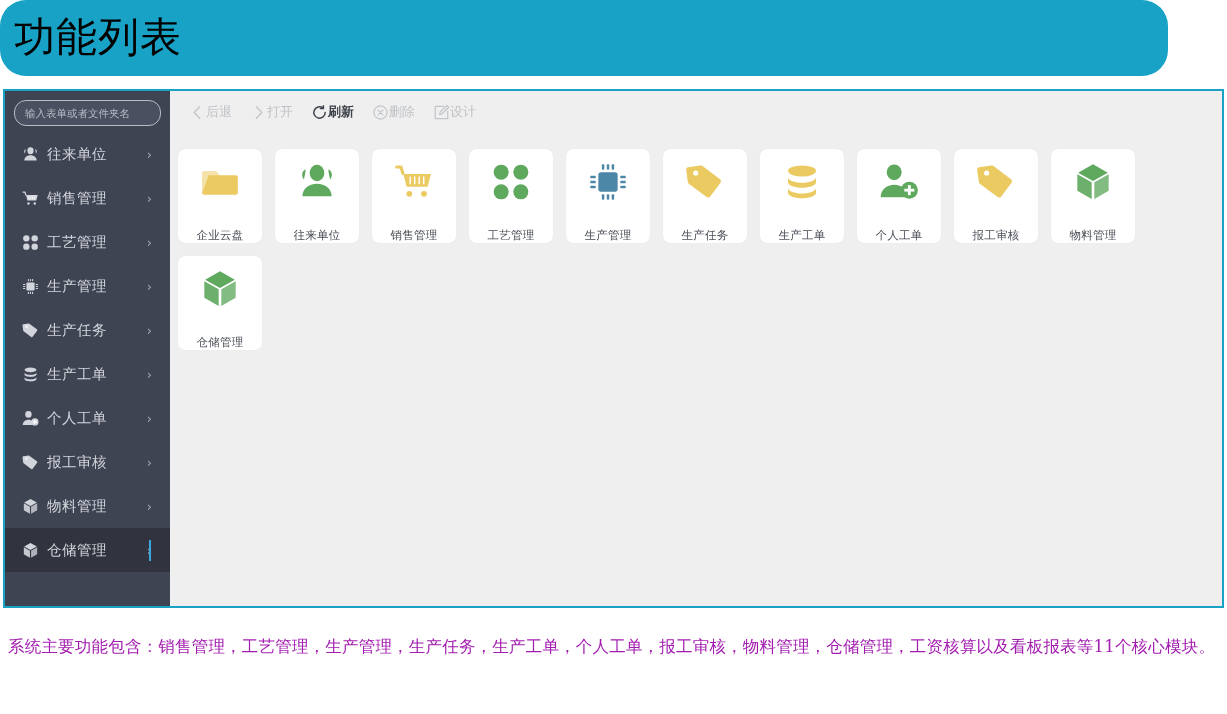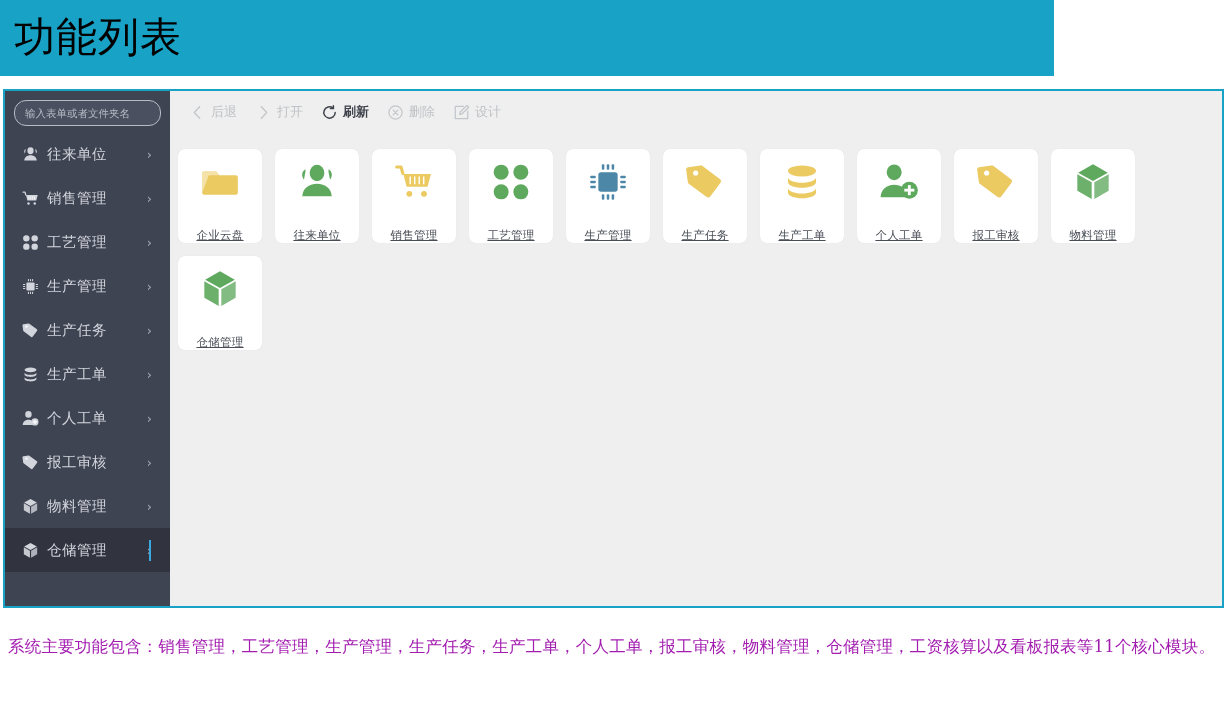--- a/index.html
+++ b/index.html
@@ -12,24 +12,25 @@
     height: 714px;
     font-family: "Liberation Sans", "DejaVu Sans", sans-serif;
     overflow: hidden;
     position: relative;
   }
 
   
   .header-bar {
     position: absolute;
     left: 0; top: 0;
-    width: 1054px;
+    width: 1168px;
     height: 76px;
     background: #17a2c6;
     box-sizing: border-box;
+    border-radius: 26px;
   }
   .header-title {
     position: absolute;
     left: 14px;
     top: 6px;
     font-family: "DejaVu Serif", "Liberation Serif", serif;
     font-size: 41px;
     line-height: 62px;
     color: #000000;
     white-space: nowrap;
@@ -137,21 +138,20 @@
   .toolbar {
     height: 42px;
     display: flex;
     align-items: center;
     padding-left: 10px;
     gap: 0px;
   }
   .tb-btn {
     display: flex;
     align-items: center;
-    gap: 5px;
     padding: 2px 9px;
     font-size: 13px;
     color: #bfc2c6;
     font-family: "DejaVu Sans", "Liberation Sans", sans-serif;
     cursor: pointer;
     white-space: nowrap;
   }
   .tb-btn.enabled { color: #3f444c; font-weight: bold; align-items: center; }
   .tb-ico {
     width: 17px; height: 17px;
@@ -195,21 +195,20 @@
     justify-content: center;
   }
   .tile-ico svg { display: block; }
   .tile-label {
     margin-top: 26px;
     font-size: 11.5px;
     color: #4a4f57;
     font-family: "DejaVu Sans", "Liberation Sans", sans-serif;
     white-space: nowrap;
     letter-spacing: 0.3px;
-    text-decoration: underline;
   }
 
   
   .caption {
     position: absolute;
     left: 8px;
     top: 628px;
     width: 1212px;
     font-family: "DejaVu Serif", "Liberation Serif", serif;
     font-size: 16.5px;

